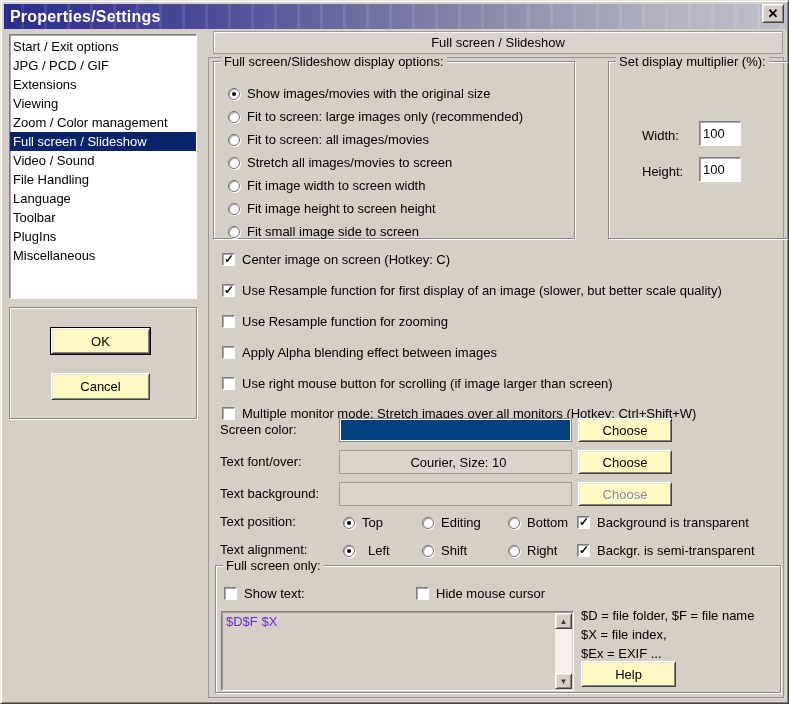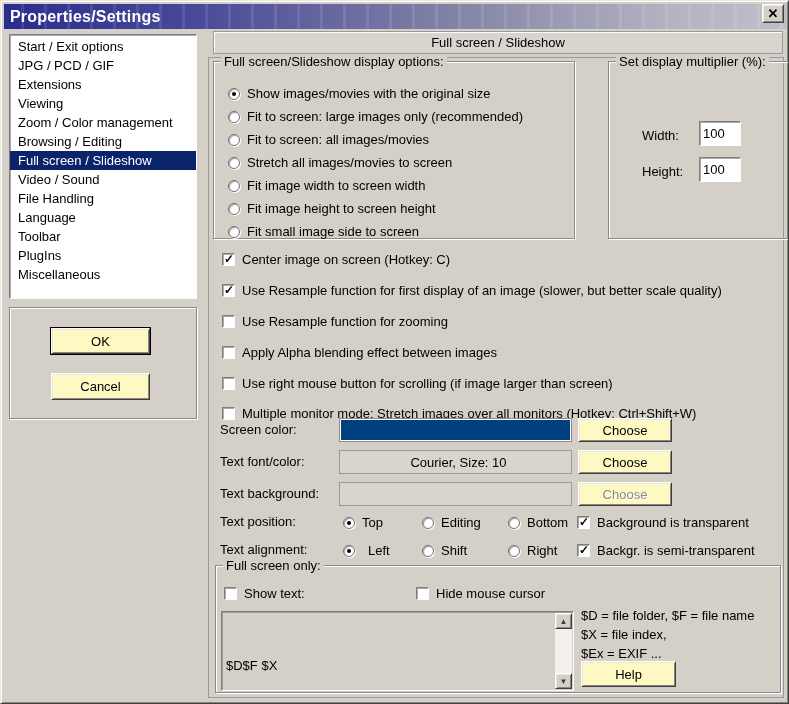--- a/index.html
+++ b/index.html
@@ -68,21 +68,21 @@
   }
   .checkbox[data-on="true"]::after{
     content:"✓"; position:absolute; left:1px; top:-1px; font-size:12px; line-height:13px;
     font-weight:bold; color:#000;
   }
   
   .sidebar{
     position:absolute; left:8px; top:33px; width:188px; height:265px; background:#fff;
     padding-top:2px; overflow:hidden;
   }
-  .list-item{ height:19px; line-height:19px; padding-left:8px; color:#000; }
+  .list-item{ height:19px; line-height:19px; padding-left:3px; color:#000; }
   .list-item[data-selected="true"]{ background:#0a246a; color:#fff; }
   
   .actions-box{ left:8px; top:306px; width:188px; height:112px; }
   .ok-btn{ position:absolute; left:41px; top:20px; width:99px; height:26px; }
   .cancel-btn{ position:absolute; left:41px; top:65px; width:99px; height:27px; }
   
   .header-strip{
     position:absolute; left:212px; top:30px; width:570px; height:23px;
     background:#d8d5ce; border:1px solid #9a9a9a; box-shadow: inset 1px 1px 0 #ffffff;
     display:flex; align-items:center; justify-content:center; font-size:13px;
@@ -107,21 +107,21 @@
   .swatch-field{ position:absolute; left:130px; width:233px; height:24px;
     border:1px solid #8a8a8a; box-shadow: inset 0 0 0 1px #ffffff; }
   .choose-btn{ position:absolute; left:369px; width:94px; height:24px; }
   .col-label{ position:absolute; left:11px; height:24px; line-height:24px; font-size:13px; }
   .fs-only{ left:6px; top:507px; width:566px; height:128px; }
   .textbox{
     position:absolute; left:5px; top:45px; width:353px; height:80px; background:#d4d0c8;
     border:1px solid; border-color:#7f7f7f #fdfdfd #fdfdfd #7f7f7f;
     box-shadow: inset 1px 1px 0 rgba(64,64,64,0.35);
   }
-  .textbox .placeholder{ position:absolute; left:4px; top:2px; color:#000000; font-size:13px;margin-top:44px; }
+  .textbox .placeholder{ position:absolute; left:4px; top:2px; color:#6d28d9; font-size:13px; }
   .vscroll{
     position:absolute; right:1px; top:1px; bottom:1px; width:17px;
     background:#f2f1ec; display:flex; flex-direction:column; justify-content:space-between;
   }
   .sb-btn{
     height:16px; width:17px; background:#d4d0c8;
     border:1px solid; border-color:#ffffff #404040 #404040 #ffffff;
     box-shadow: inset 1px 1px 0 #e9e7e2, inset -1px -1px 0 #87857f;
     display:flex; align-items:center; justify-content:center;
     font-size:8px; color:#3c3c3c;
@@ -140,21 +140,20 @@
   <div class="close-btn">
     <span>✕</span>
   </div>
 
   <div class="sidebar sunken">
     <div class="list-item" data-selected="false">Start / Exit options</div>
     <div class="list-item" data-selected="false">JPG / PCD / GIF</div>
     <div class="list-item" data-selected="false">Extensions</div>
     <div class="list-item" data-selected="false">Viewing</div>
     <div class="list-item" data-selected="false">Zoom / Color management</div>
-    <div class="list-item" data-selected="false">Browsing / Editing</div>
     <div class="list-item" data-selected="true">Full screen / Slideshow</div>
     <div class="list-item" data-selected="false">Video / Sound</div>
     <div class="list-item" data-selected="false">File Handling</div>
     <div class="list-item" data-selected="false">Language</div>
     <div class="list-item" data-selected="false">Toolbar</div>
     <div class="list-item" data-selected="false">PlugIns</div>
     <div class="list-item" data-selected="false">Miscellaneous</div>
   </div>
 
   <div class="groupbox actions-box">
@@ -230,21 +229,21 @@
     </div>
     <div class="row" style="left:13px; top:348px;">
       <span class="checkbox" data-on="false"></span>
       <span>Multiple monitor mode: Stretch images over all monitors (Hotkey: Ctrl+Shift+W)</span>
     </div>
 
     <span class="col-label" style="top:360px;">Screen color:</span>
     <div class="swatch-field" style="top: 360px; background-color: rgb(0, 64, 128);"></div>
     <div class="btn3d choose-btn" style="top:360px;" data-disabled="false">Choose</div>
 
-    <span class="col-label" style="top:392px;">Text font/color:</span>
+    <span class="col-label" style="top:392px;">Text font/over:</span>
     <div class="field-display" style="top:392px;">Courier, Size: 10</div>
     <div class="btn3d choose-btn" style="top:392px;" data-disabled="false">Choose</div>
 
     <span class="col-label" style="top:424px;">Text background:</span>
     <div class="field-display" style="top:424px;"></div>
     <div class="btn3d choose-btn" style="top:424px;" data-disabled="true">Choose</div>
 
     <span class="col-label" style="top:454px; height:20px; line-height:20px;">Text position:</span>
     <div class="row" style="left:134px; top:457px;">
       <span class="radio" data-on="true"></span>

